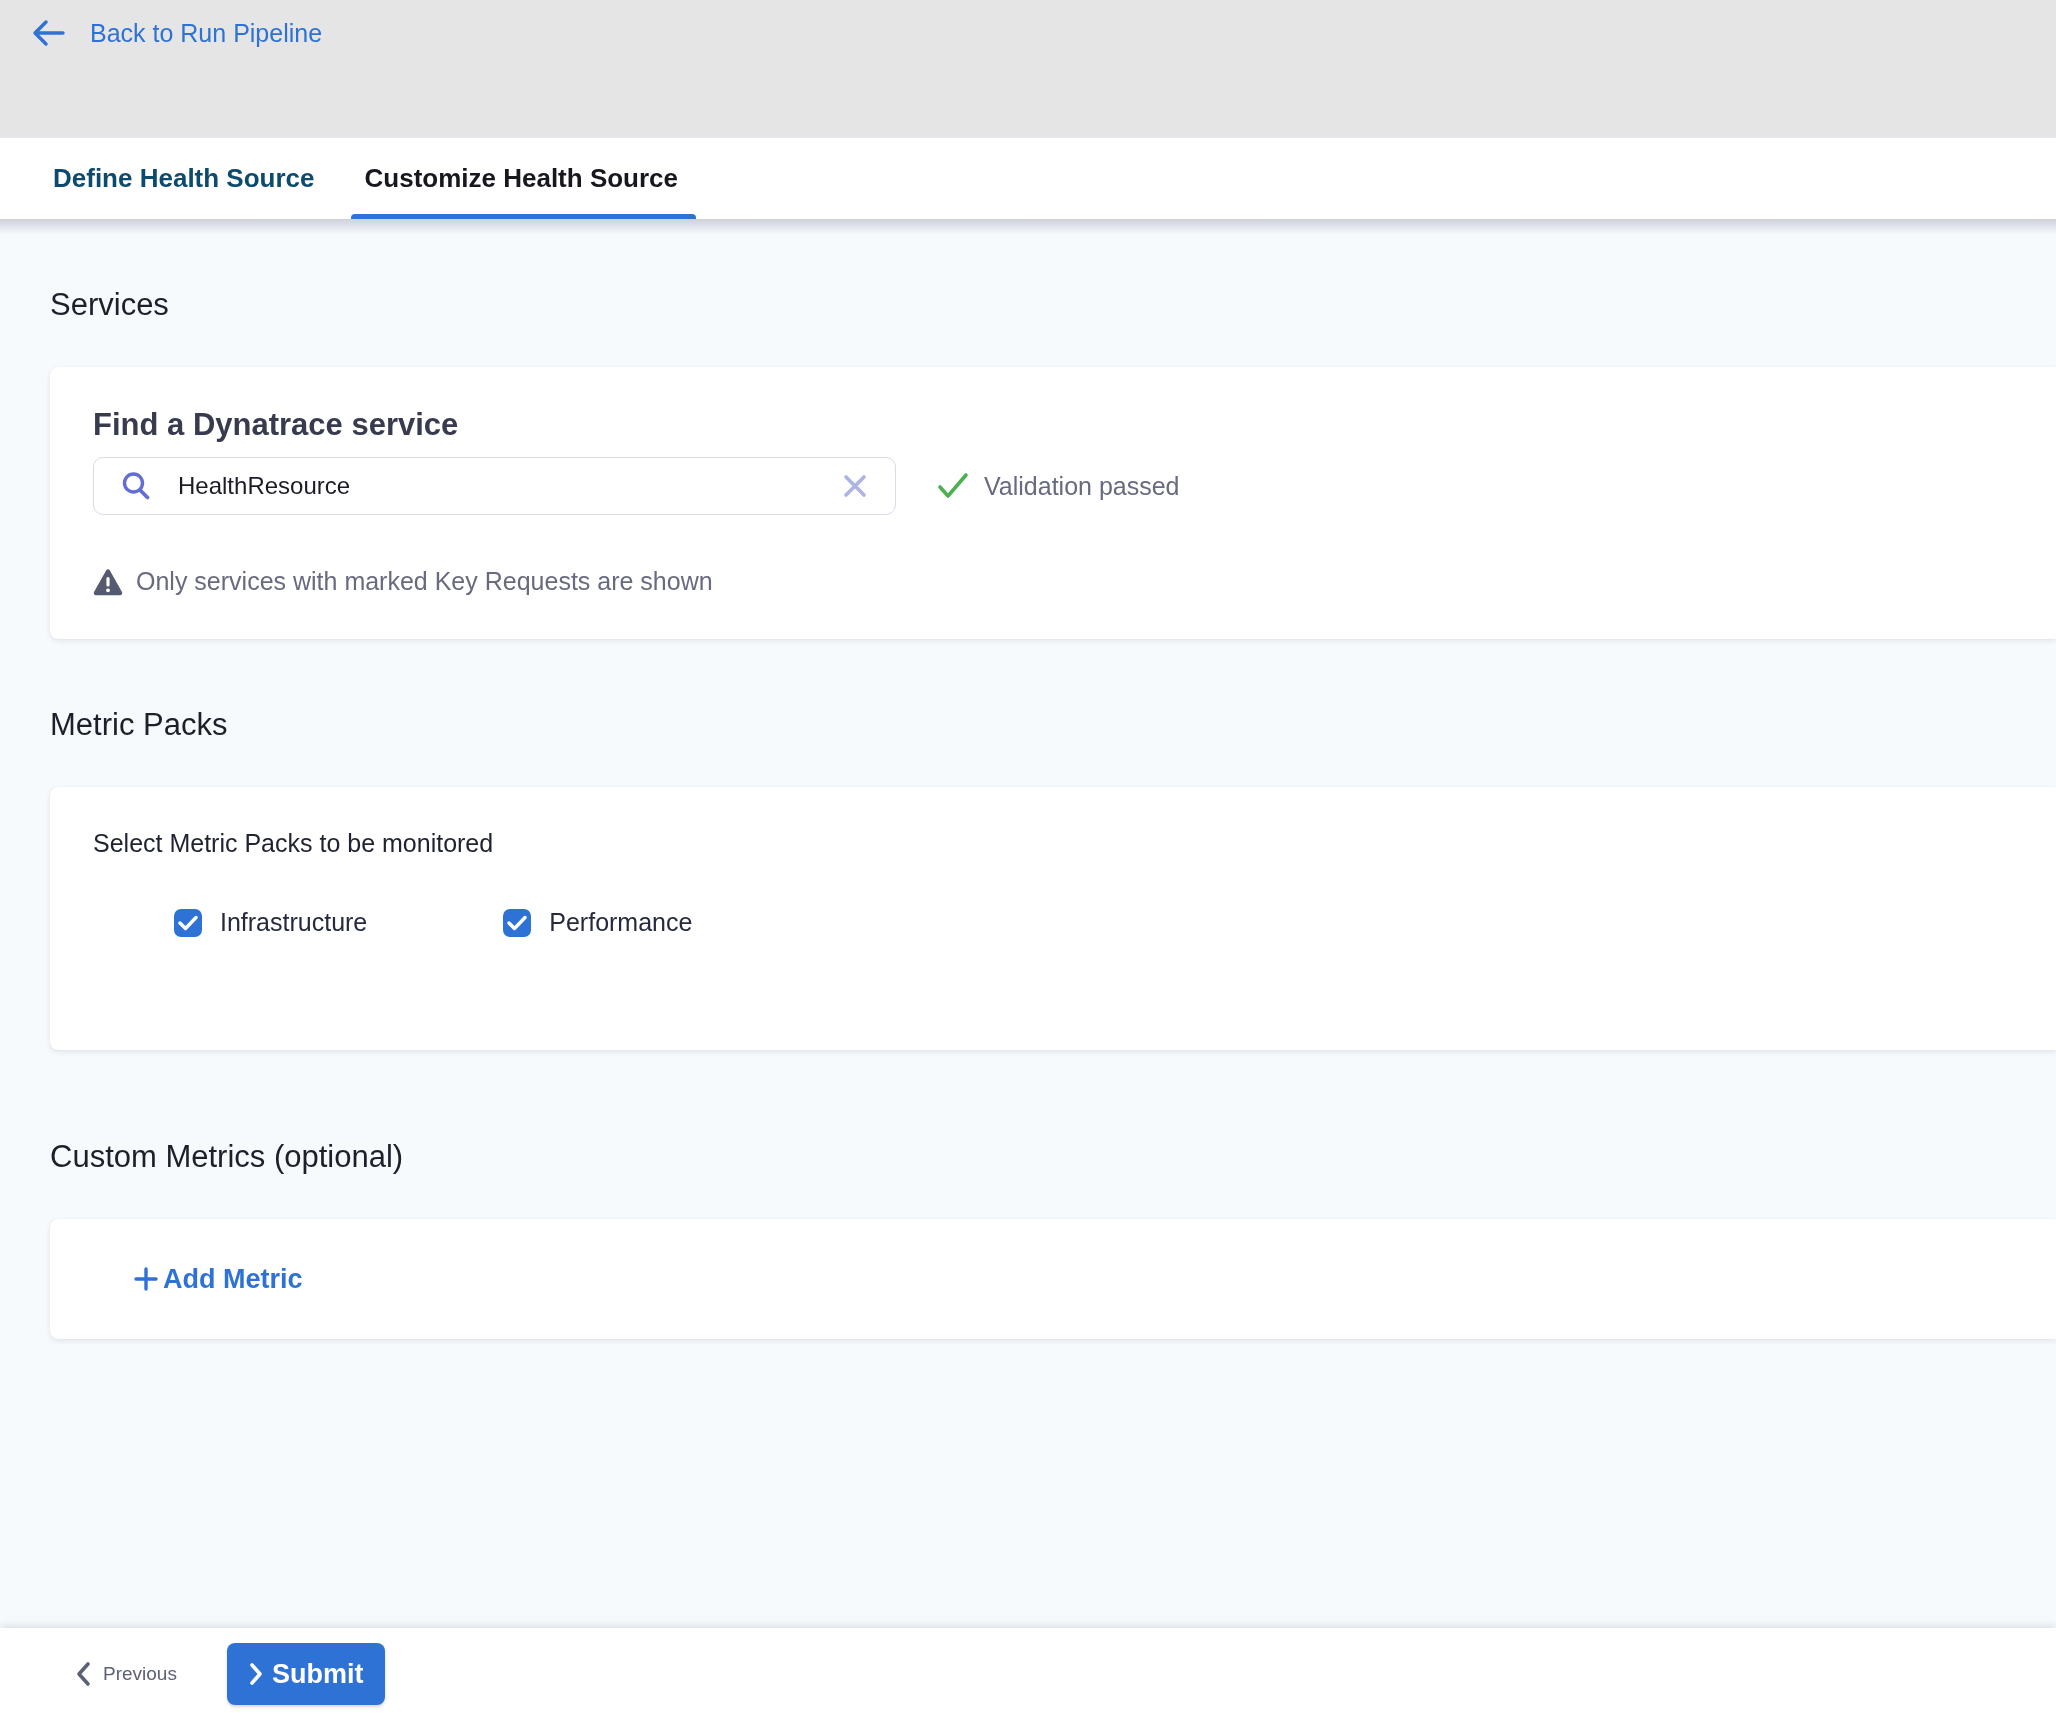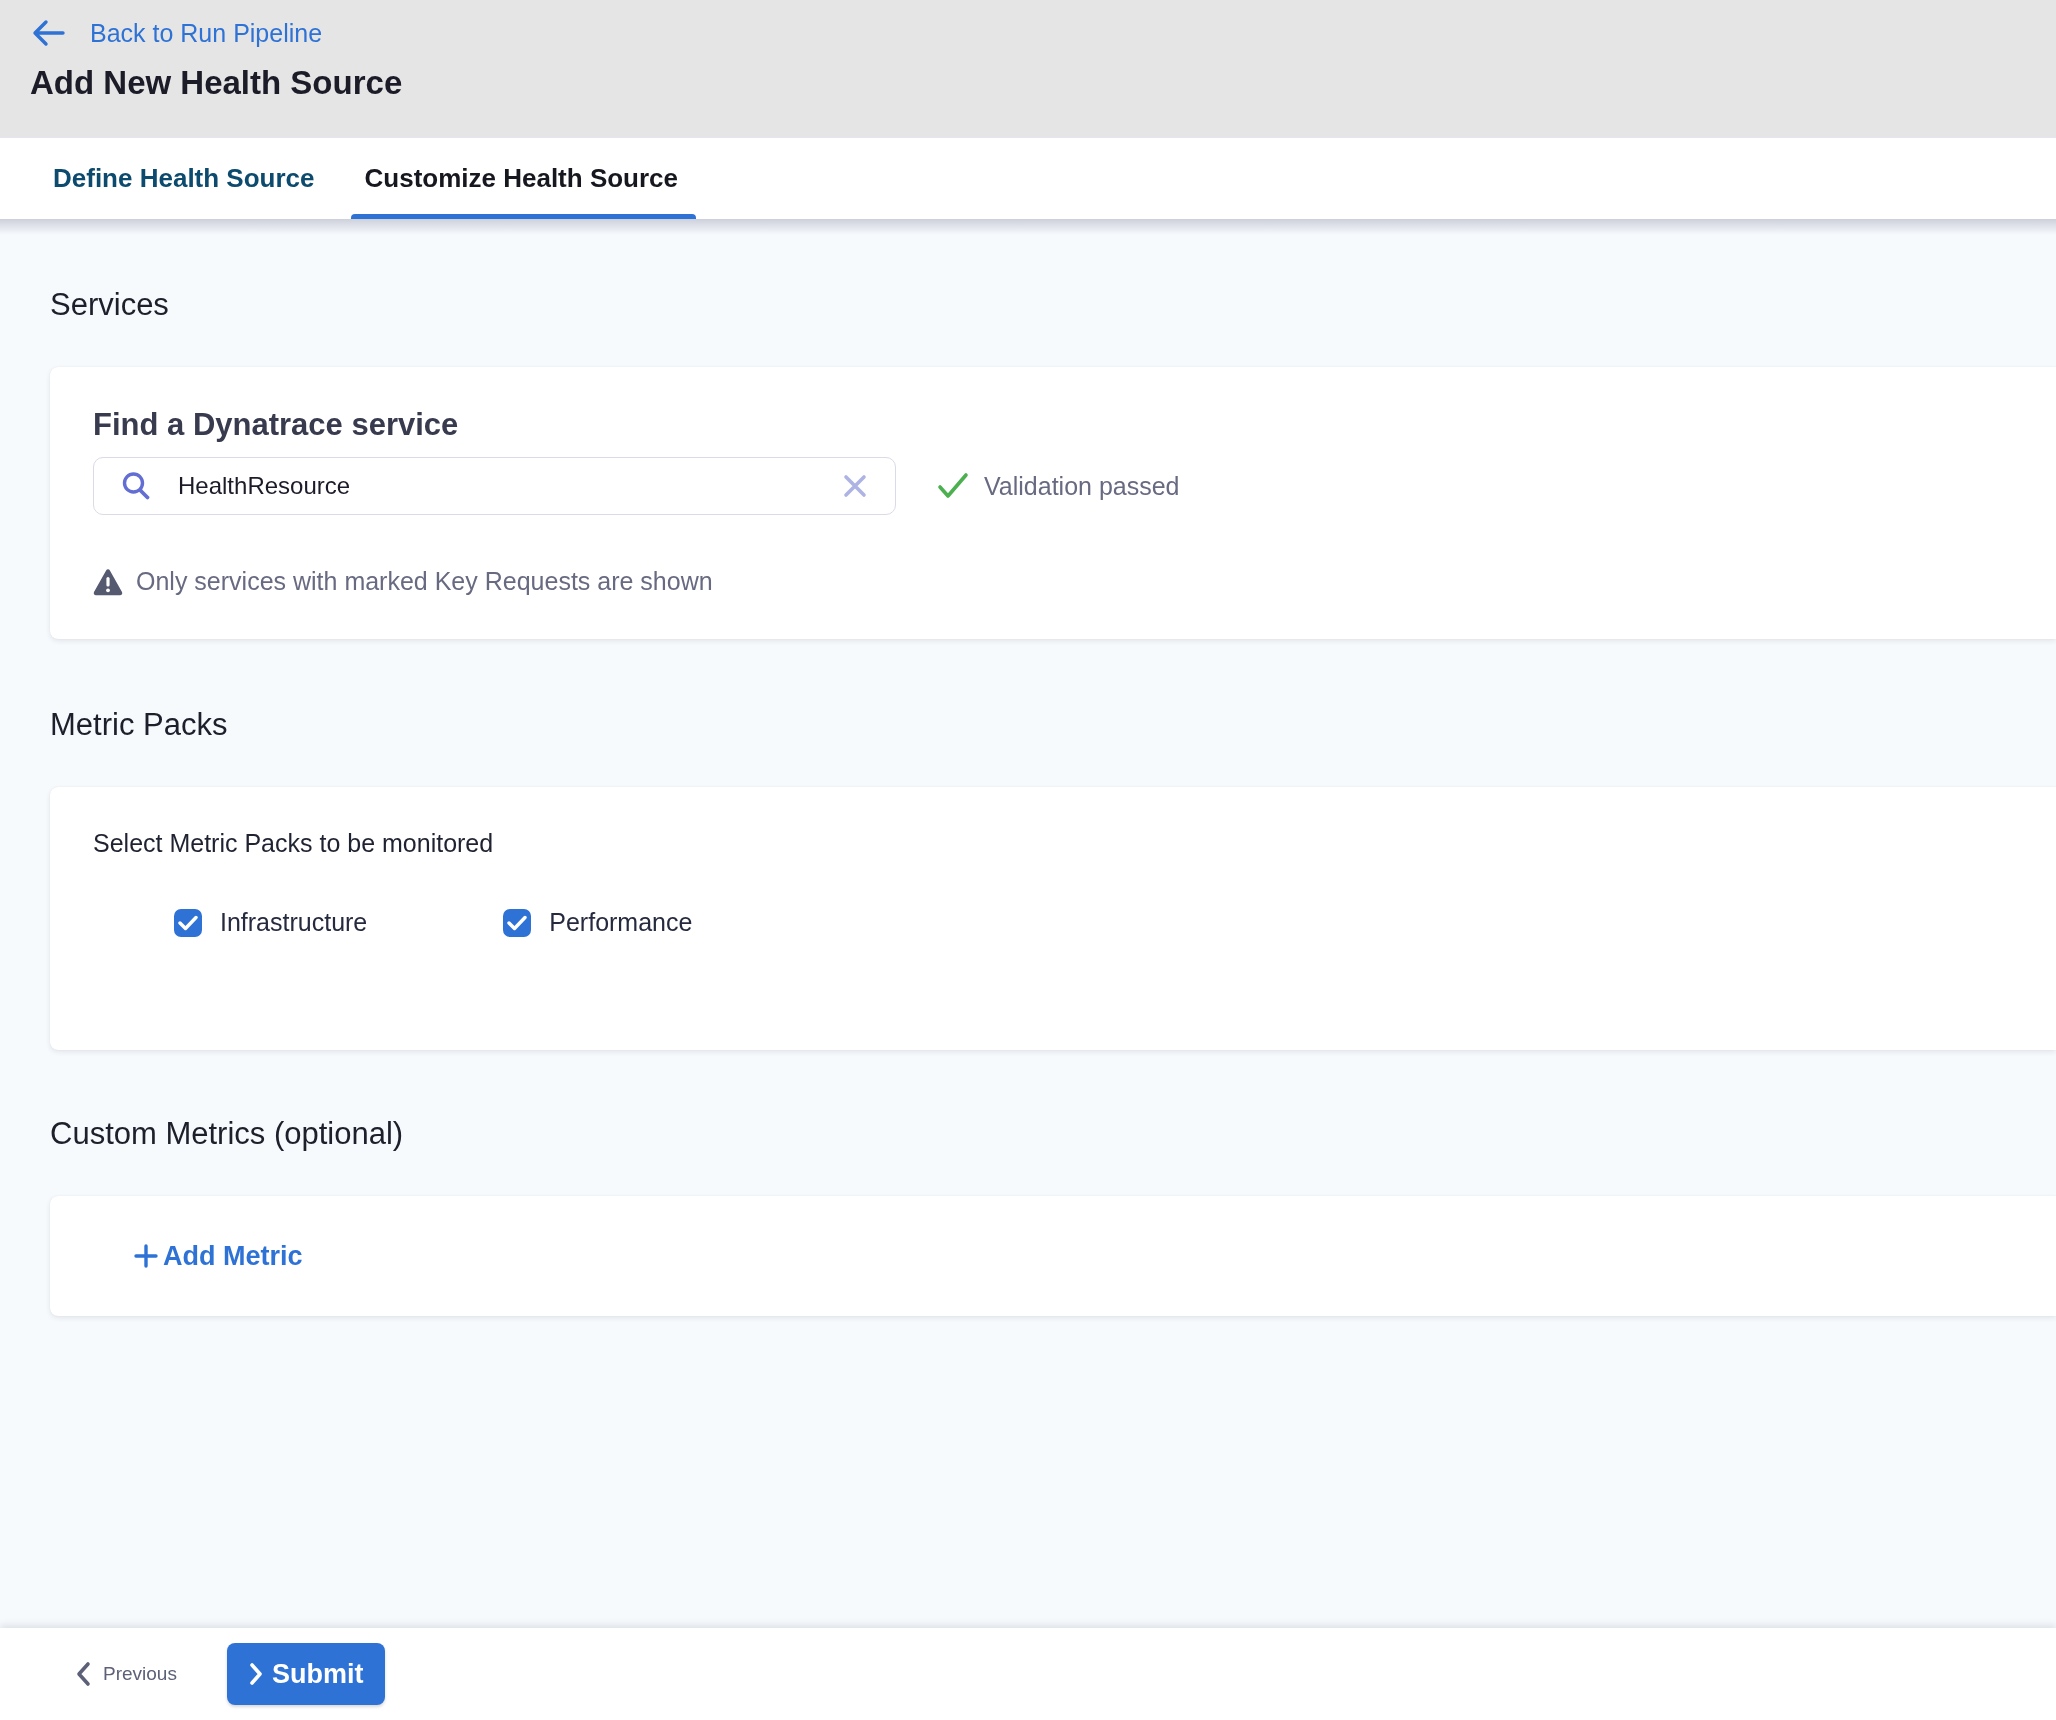--- a/index.html
+++ b/index.html
@@ -71,21 +71,21 @@
     position:absolute; top:0; left:0; right:0; height:16px;
     background:linear-gradient(rgba(116,120,146,0.32), rgba(116,120,146,0));
     pointer-events:none;
   }
   .section-heading {
     font-size:31px; font-weight:500; color:#1d1f2b;
     line-height:36px;
   }
   .h-services { padding-top:68px; }
   .h-metric-packs { margin-top:68px; }
-  .h-custom-metrics { margin-top:66px; }
+  .h-custom-metrics { margin-top:89px; }
 
   .card {
     background:#ffffff;
     border-radius:8px 0 0 8px;
     box-shadow:0 2px 5px rgba(40,41,61,0.10), 0 0 1px rgba(40,41,61,0.10);
     margin-top:44px;
     width:calc(100% - 0px);
   }
   .card-services { height:272px; padding:40px 0 0 43px; }
   .card-metric-packs { height:263px; padding:42px 0 0 43px; }
@@ -179,21 +179,20 @@
 
 <div class="header">
   <div class="back-row">
     <span style="display:flex;">
       <svg width="36" height="30" viewBox="0 0 36 30" fill="none">
         <path d="M16 4 L5 15 L16 26 M5 15 H33" stroke="#2e72d6" stroke-width="3.4" stroke-linecap="round" stroke-linejoin="round"></path>
       </svg>
     </span>
     <span class="back-link">Back to Run Pipeline</span>
   </div>
-  <div class="page-title">Add New Health Source</div>
 </div>
 
 <div class="tabbar">
   <div class="tab inactive">
     <span>Define Health Source</span>
   </div>
   <div class="tab active">
     <span>Customize Health Source</span>
     <span class="tab-underline"></span>
   </div>

